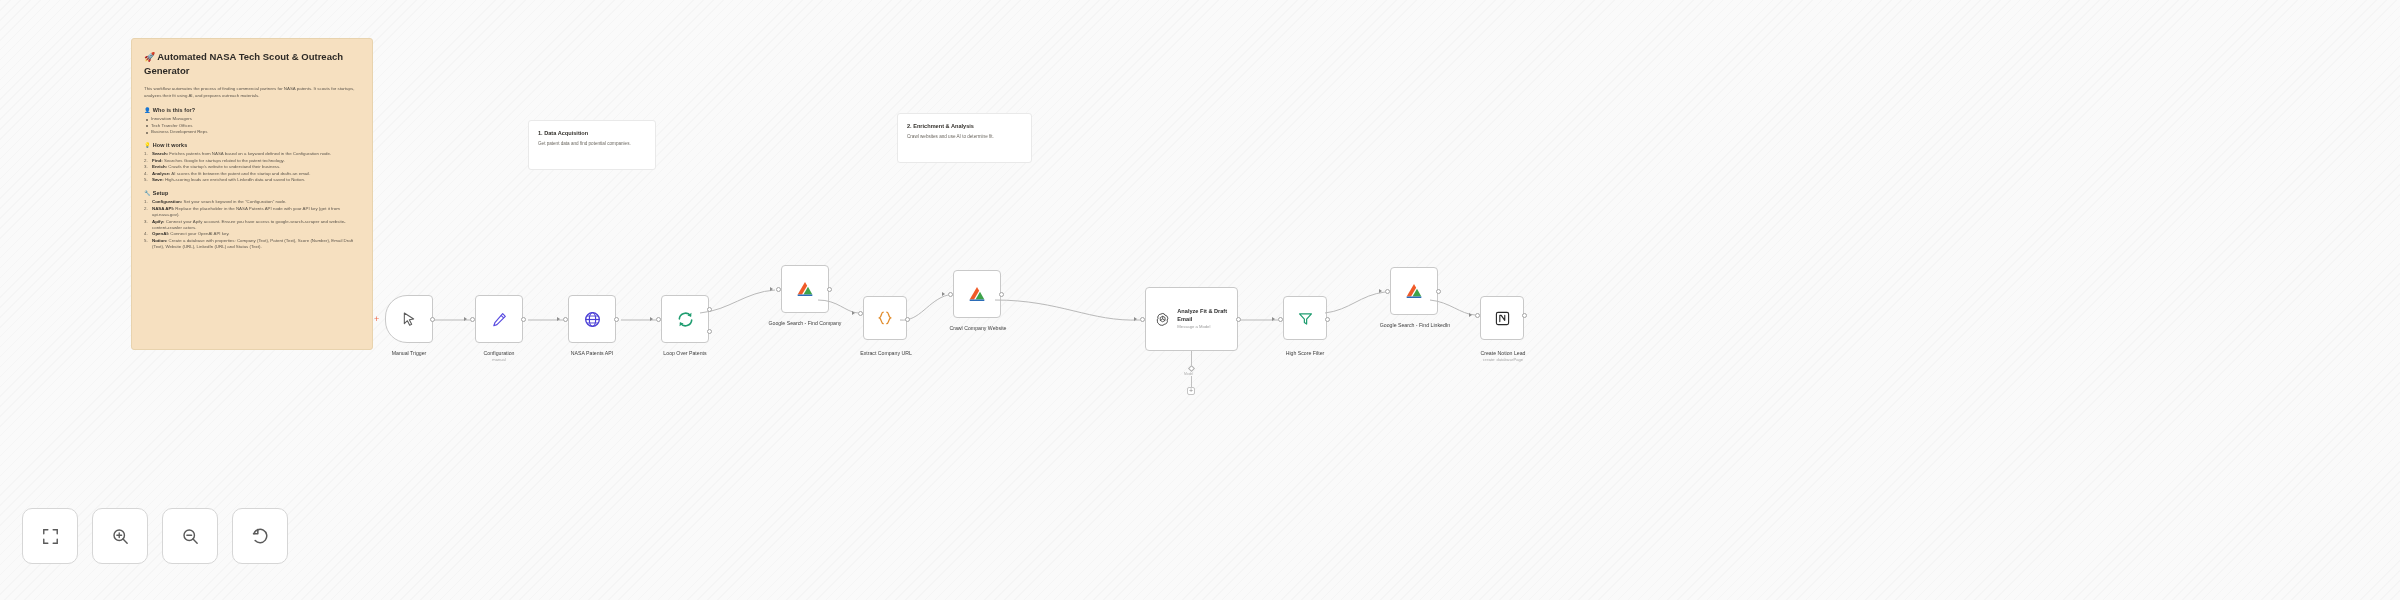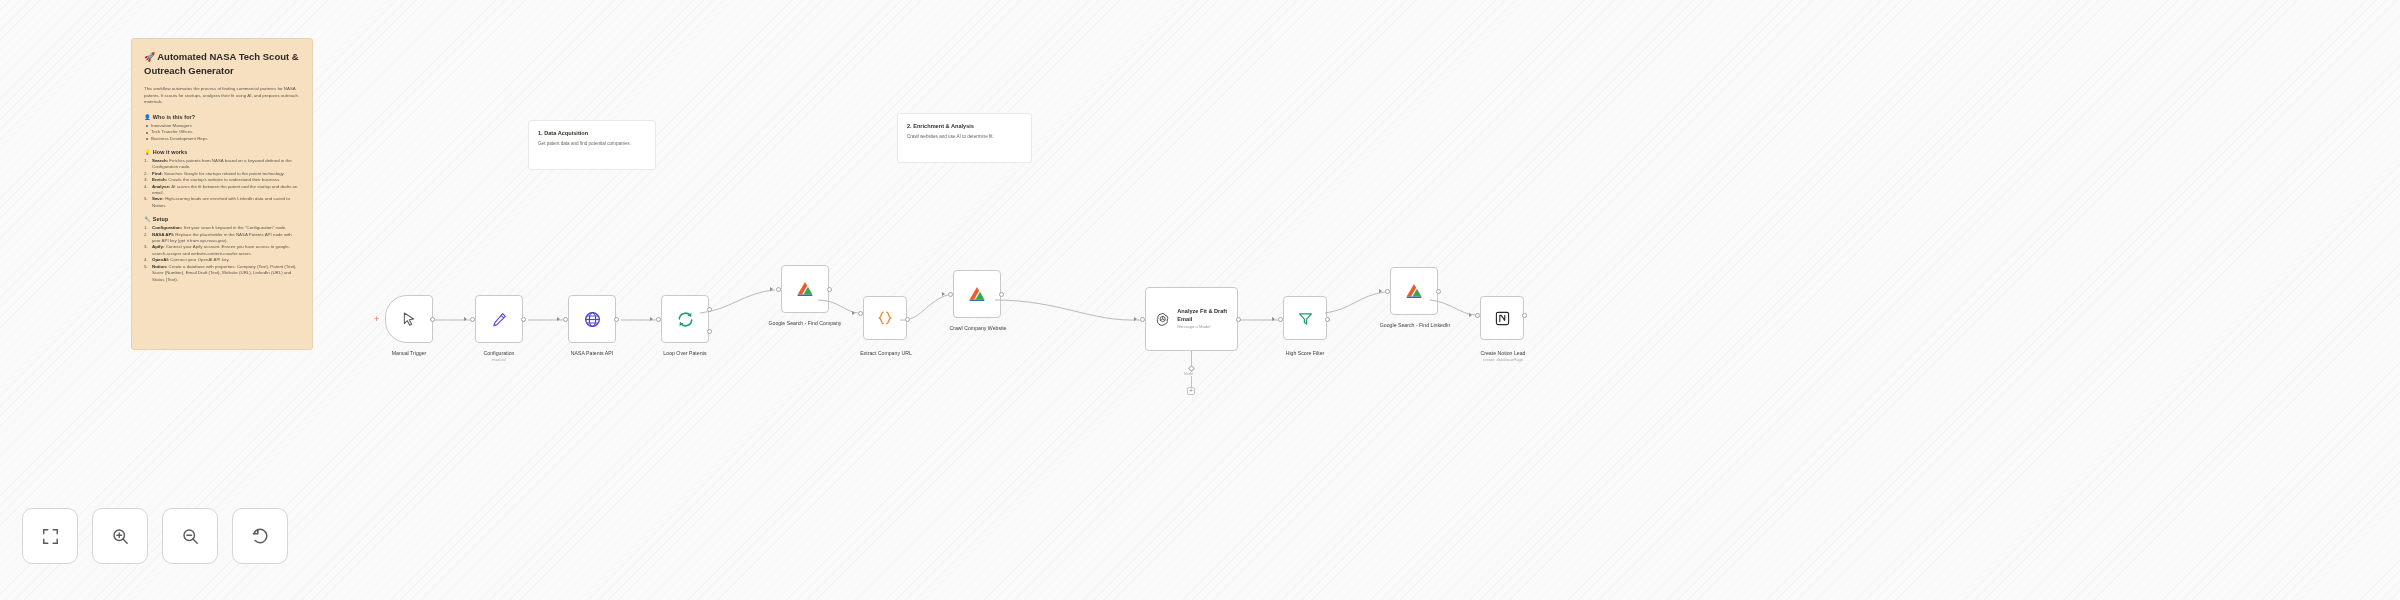--- a/index.html
+++ b/index.html
@@ -34,21 +34,21 @@
     overflow: hidden;
   }
   .sticky-white {
     background: #ffffff;
     border: 1px solid #e9e9e9;
     color: #4a4a4a;
   }
 
   #note-main {
     left: 131px; top: 38px;
-    width: 182px; height: 312px;
+    width: 242px; height: 312px;
     padding: 11px 12px;
   }
   #note-main .note-title {
     font-size: 9.5px;
     font-weight: bold;
     line-height: 13px;
     color: #2d2a26;
     margin-bottom: 9px;
   }
   #note-main .rocket { font-size: 9px; margin-right: 2px; }

